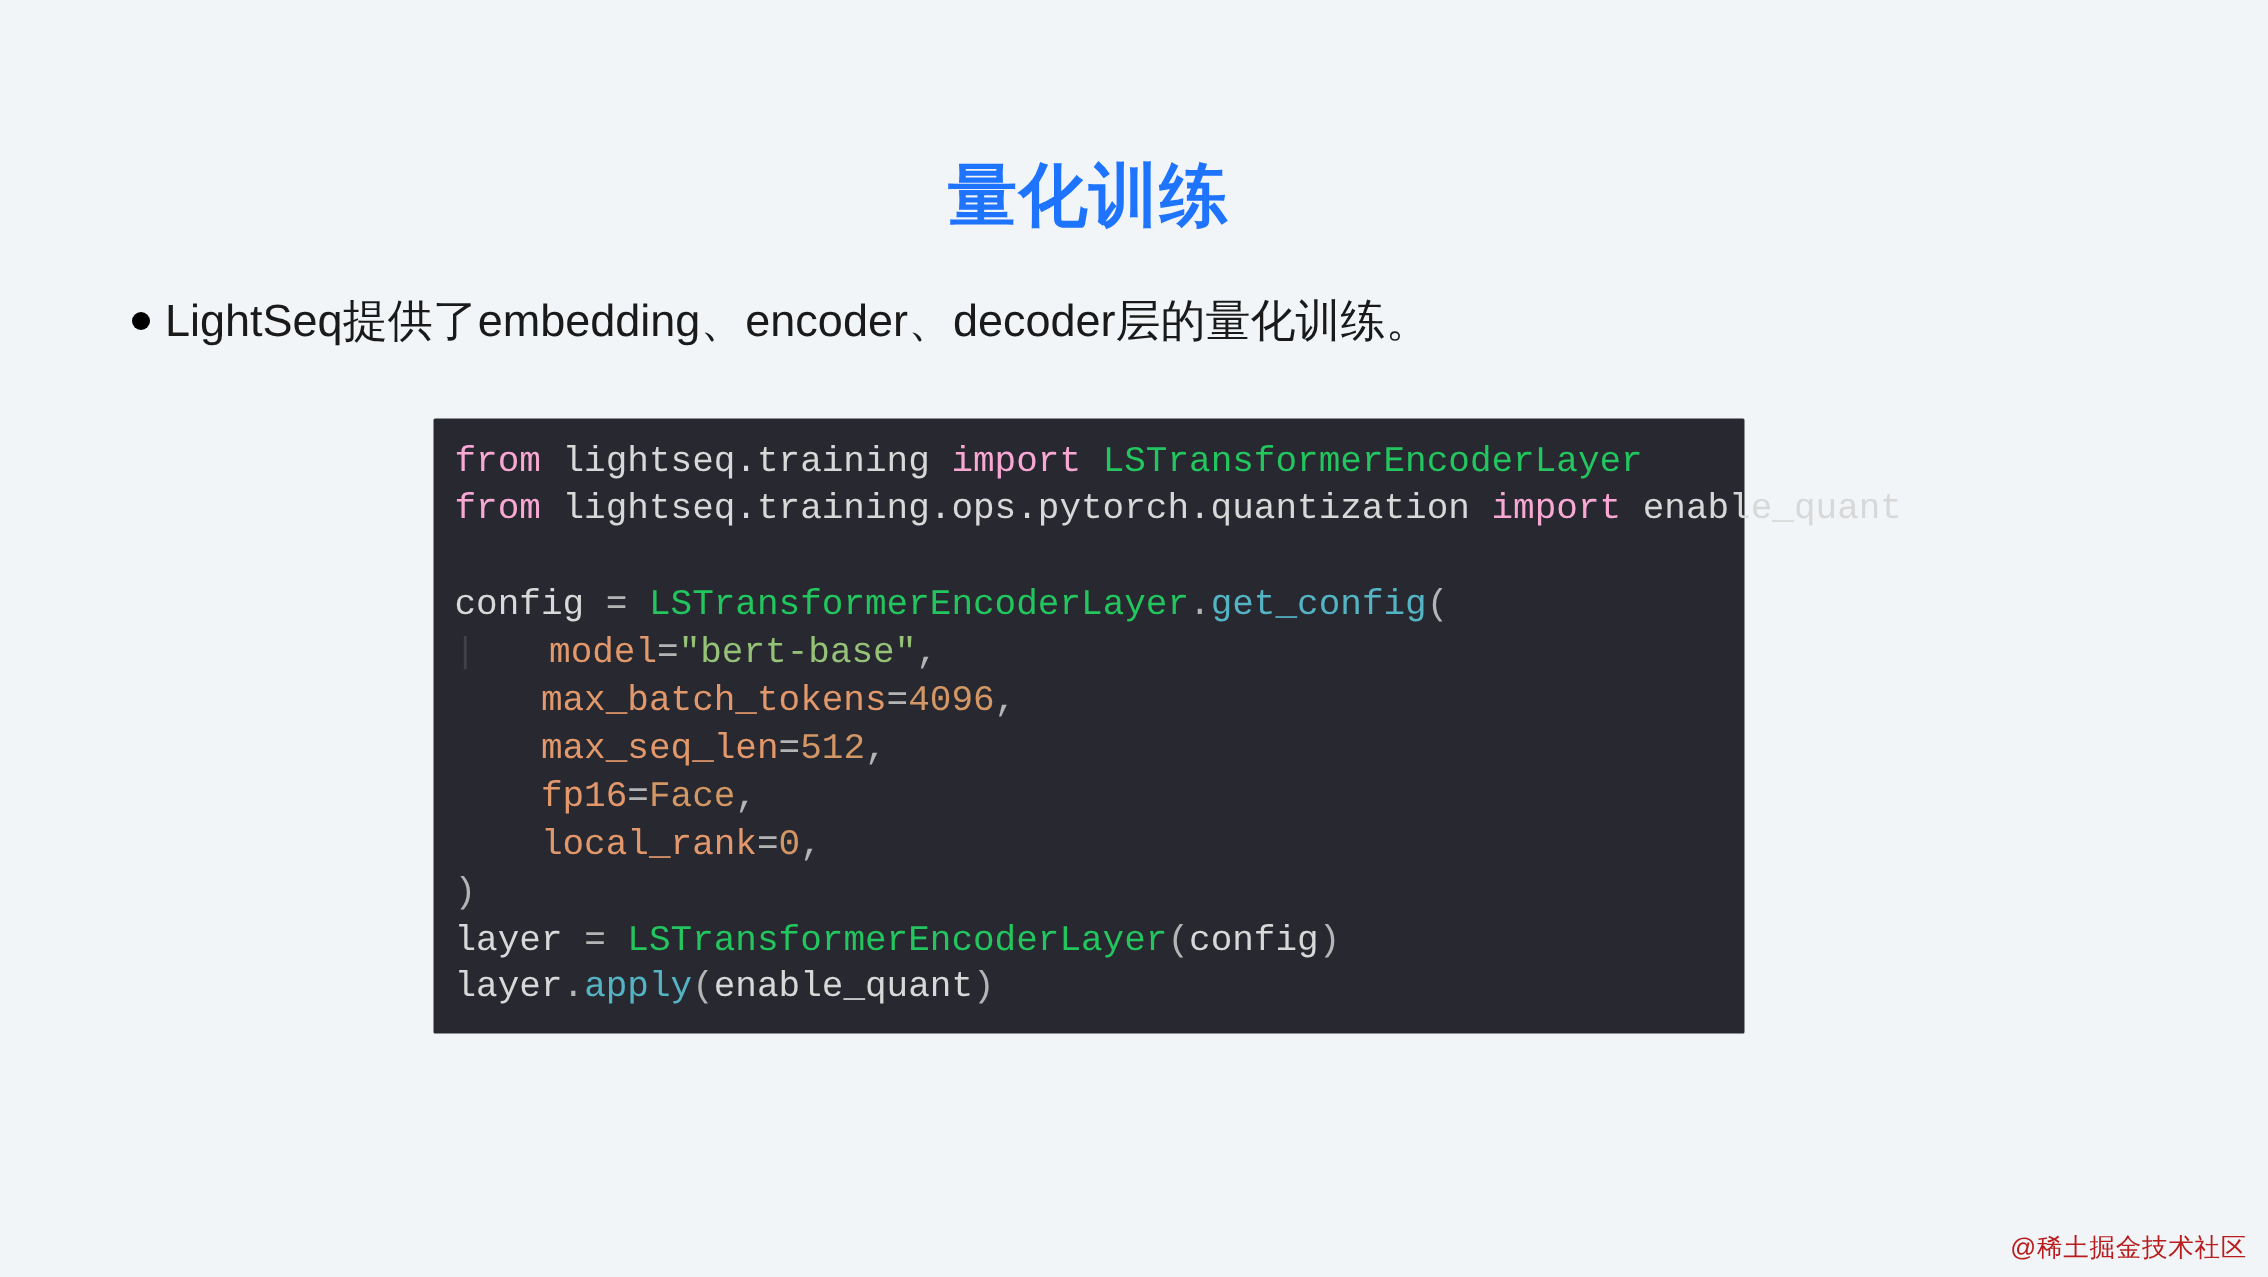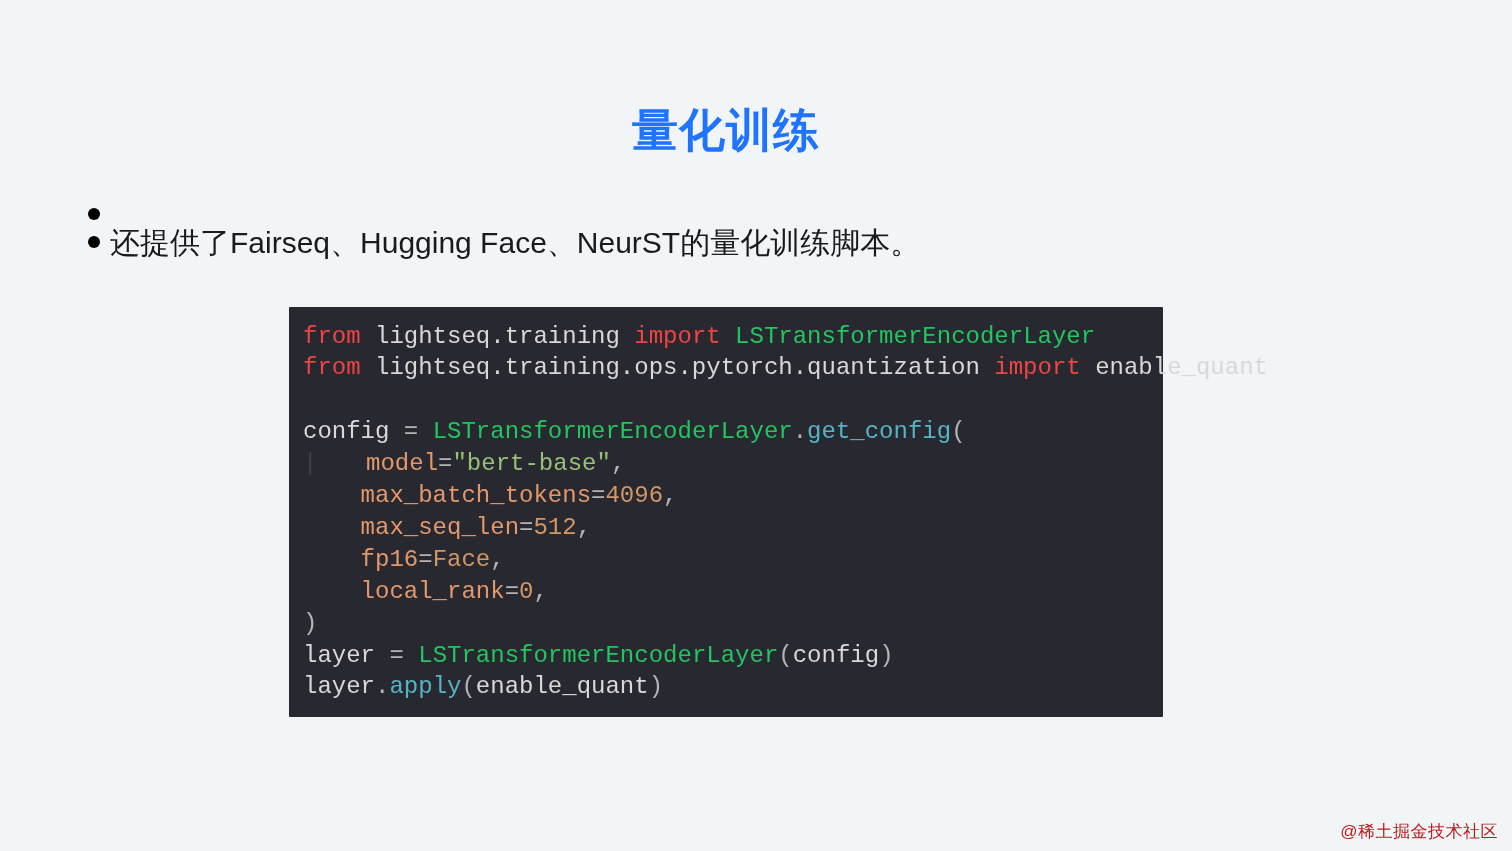--- a/index.html
+++ b/index.html
@@ -52,21 +52,21 @@
     background: #282831;
     color: #d8d8d8;
     font-family: "SFMono-Regular", Consolas, "Liberation Mono", Menlo, monospace;
     font-size: 24px;
     line-height: 1.33;
     padding: 14px 20px 14px 14px;
     white-space: pre;
     width: 874px;
     border-radius: 1px;
   }
-  .kw  { color: #ef4444; margin-top: 12px; }
+  .kw  { color: #f9a8d4; margin-top: 12px; }
   .mod { color: #d8d8d8; }
   .cls { color: #22c55e; }
   .obj { color: #d8d8d8; }
   .str { color: #95c277; }
   .num { color: #d29764; }
   .bool{ color: #d29764; }
   .arg { color: #e2986a; }
   .fn  { color: #55b4c4; text-align: right; }
   .pun { color: #b4b4b4; }
   .indent { color: #404048; }
@@ -83,24 +83,21 @@
 </head>
 <body>
 
 <div class="slide">
 
   <h1 class="title">量化训练</h1>
 
   <ul class="bullets">
     <li>
         <span class="dot"></span>
-      </li>
-    <li>
-        <span class="dot"></span>
-        <span>还提供了Fairseq、Hugging Face、NeurST的量化训练脚本。</span>
+        <span>LightSeq提供了embedding、encoder、decoder层的量化训练。</span>
       </li>
   </ul>
 
   <div class="code-wrap">
 <div class="code-block"><span class="kw">from</span><span class="mod"> lightseq.training </span><span class="kw">import</span><span class="cls"> LSTransformerEncoderLayer</span>
 <span class="kw">from</span><span class="mod"> lightseq.training.ops.pytorch.quantization </span><span class="kw">import</span><span class="obj"> enable_quant</span>
 <span></span>
 <span class="obj">config </span><span class="pun">=</span><span class="cls"> LSTransformerEncoderLayer</span><span class="pun">.</span><span class="fn">get_config</span><span class="pun">(</span>
 <span class="indent">|</span><span style="margin-left:-9px;">    </span><span class="arg">model</span><span class="pun">=</span><span class="str">"bert-base"</span><span class="pun">,</span>
 <span>    </span><span class="arg">max_batch_tokens</span><span class="pun">=</span><span class="num">4096</span><span class="pun">,</span>

